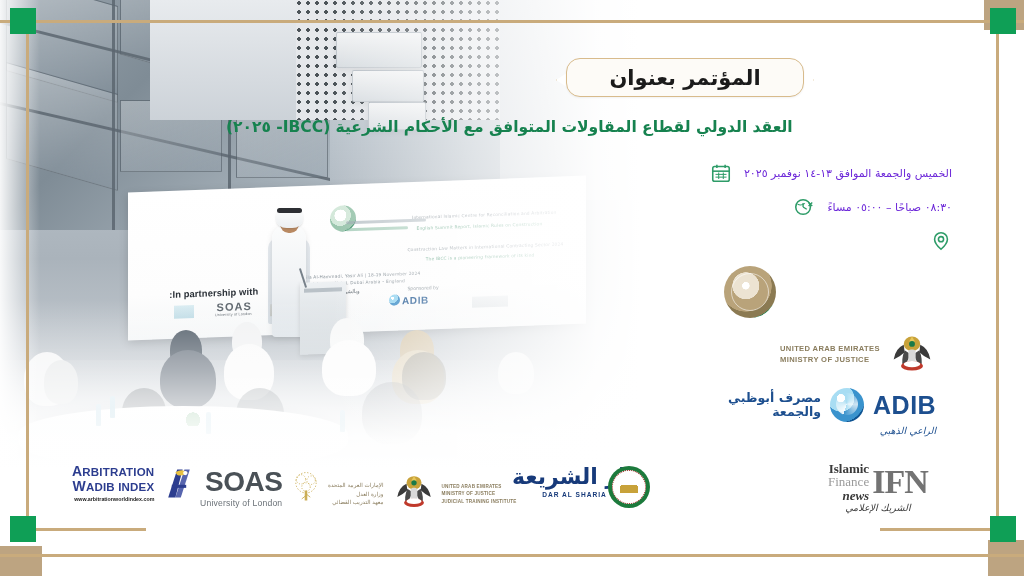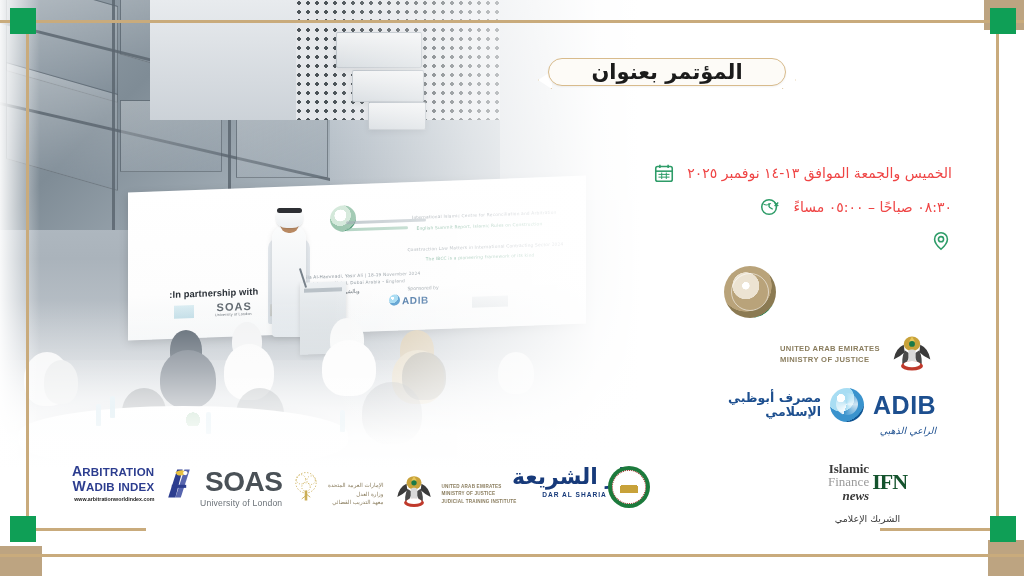--- a/index.html
+++ b/index.html
@@ -94,36 +94,36 @@
     background:linear-gradient(180deg,rgba(255,255,255,0) 0%,rgba(255,255,255,.45) 42%,rgba(255,255,255,.95) 82%,#fff 100%);}
   .fade-l{position:absolute;left:0;top:0;width:40px;height:470px;
     background:linear-gradient(270deg,rgba(255,255,255,0),rgba(255,255,255,.92));}
 
   
   .gline{position:absolute;background:#c9ab7c;}
   .gsq{position:absolute;background:#0f9f56;}
   .tanblk{position:absolute;background:#bda481;}
 
   
-  .banner{position:absolute;left:548px;top:58px;width:238px;height:28px;}
+  .banner{position:absolute;left:566px;top:58px;width:238px;height:39px;}
   .banner .box{position:absolute;inset:0;background:#fdfbf7;border:1.6px solid #d8bb8c;
     border-radius:14px;box-shadow:0 1px 2px rgba(0,0,0,.05);}
   .banner .txt{position:absolute;inset:0;display:flex;align-items:center;justify-content:center;
     font-size:21px;font-weight:bold;color:#1b1b1b;letter-spacing:0;}
   .notch{position:absolute;top:13px;width:13px;height:16px;border:1.6px solid #d8bb8c;background:#fff;}
   .notch.l{left:-10px;border-right:none;clip-path:polygon(100% 0,0 50%,100% 100%);}
   .notch.r{right:-10px;border-left:none;clip-path:polygon(0 0,100% 50%,0 100%);}
 
   .subtitle{position:absolute;right:98px;top:118px;width:700px;text-align:left;
     font-size:15.5px;font-weight:bold;color:#16824f;direction:rtl;unicode-bidi:bidi-override;}
   .subtitle span{direction:rtl;unicode-bidi:embed;}
 
   .inforow{position:absolute;display:flex;align-items:center;justify-content:flex-start;
     flex-direction:row-reverse;gap:12px;right:72px;}
-  .inforow .lbl{font-size:14px;color:#ef4444;white-space:nowrap;}
+  .inforow .lbl{font-size:11px;color:#6d28d9;white-space:nowrap;}
   .ico{width:22px;height:22px;flex:0 0 22px;color:#2e9c68;}
   .ico svg{display:block;width:22px;height:22px;}
 
   .logoR{position:absolute;}
   .arabicfont{font-family:"DejaVu Sans",sans-serif;}
 
   
   .iicra-globe{width:52px;height:52px;border-radius:50%;
     background:radial-gradient(circle at 42% 38%,#ffffff 0 8%,#ece3d2 9% 30%,#b9a37a 31% 58%,#8b7a52 59% 74%,#1a7a49 75% 100%);
     position:relative;}
@@ -164,26 +164,26 @@
   .jti-en{font-family:"Liberation Sans",sans-serif;font-size:4.6px;color:#8a7d5e;line-height:1.6;font-weight:bold;letter-spacing:.2px;text-align:left;}
   .jti-ar{font-size:5.6px;color:#8a7d5e;line-height:1.6;text-align:right;}
   .dar-ar{font-family:"DejaVu Sans",sans-serif;font-size:22px;font-weight:bold;color:#173a7a;line-height:1;}
   .dar-en{font-family:"Liberation Sans",sans-serif;font-size:6.6px;color:#173a7a;letter-spacing:1px;font-weight:bold;text-align:center;margin-top:3px;}
   .gcc-seal{width:42px;height:42px;border-radius:50%;position:relative;
     background:radial-gradient(circle,#ffffff 0 52%,#1c7a3c 53% 100%);}
   .gcc-seal:before{content:"";position:absolute;inset:4px;border-radius:50%;border:1.4px dotted #b03030;background:#fff;}
   .gcc-seal:after{content:"";position:absolute;left:12px;top:15px;width:18px;height:12px;
     background:radial-gradient(ellipse at 30% 70%,#c8a23a 0 40%,transparent 41%),
                radial-gradient(ellipse at 70% 70%,#c8a23a 0 40%,transparent 41%);}
-  .ifn-mark{font-family:"Liberation Serif",serif;font-size:22px;font-weight:bold;color:#14532d;letter-spacing:-1px;}
+  .ifn-mark{font-family:"Liberation Serif",serif;font-size:34px;font-weight:bold;color:#737373;letter-spacing:-1px;}
   .ifn-w{font-family:"Liberation Serif",serif;line-height:1.02;color:#3a3a3a;}
   .ifn-w .a{font-size:13px;font-weight:bold;}
   .ifn-w .b{font-size:13px;color:#9a9a9a;}
   .ifn-w .c{font-size:13px;font-style:italic;font-weight:bold;}
-  .ifn-ar{font-size:9.5px;color:#3a3a3a;text-align:center;margin-top:11px;}
+  .ifn-ar{font-size:9.5px;color:#3a3a3a;text-align:center;margin-top:0;font-style:italic;}
 </style>
 </head>
 <body>
 
 <div id="stage">
 
   <div class="photo-wrap">
     <div class="photo-base"></div>
 
     <div class="glass">
@@ -287,20 +287,23 @@
   <div class="gsq" style="left:10px;top:516px;width:26px;height:26px;"></div>
   <div class="gsq" style="left:990px;top:516px;width:26px;height:26px;"></div>
 
   <div class="banner">
     <div class="notch l"></div>
     <div class="notch r"></div>
     <div class="box"></div>
     <div class="txt arabicfont">المؤتمر بعنوان</div>
   </div>
 
+  <div class="subtitle arabicfont">
+    <span>العقد الدولي لقطاع المقاولات المتوافق مع الأحكام الشرعية (IBCC- ٢٠٢٥)</span>
+  </div>
 
   <div class="inforow" style="top:162px;">
     <span class="ico">
       <svg viewBox="0 0 24 24" fill="none" stroke="#2e9c68" stroke-width="1.7">
         <rect x="3" y="5" width="18" height="16" rx="2"></rect>
         <line x1="3" y1="10" x2="21" y2="10"></line>
         <line x1="7.5" y1="3" x2="7.5" y2="6.5"></line>
         <line x1="16.5" y1="3" x2="16.5" y2="6.5"></line>
         <line x1="6" y1="13.5" x2="18" y2="13.5" stroke-width="1.1"></line>
         <line x1="6" y1="16.5" x2="18" y2="16.5" stroke-width="1.1"></line>
@@ -357,21 +360,21 @@
       <div>MINISTRY OF JUSTICE</div>
     </div>
   </div>
 
   <div class="logoR" style="left:728px;top:388px;">
     <div style="display:flex;flex-direction:row;align-items:center;gap:9px;">
       <div class="adib-word">ADIB</div>
       <div class="adib-ball"></div>
       <div class="adib-ar arabicfont">
         <div>مصرف أبوظبي</div>
-        <div>الإسلامي</div>
+        <div>والجمعة</div>
       </div>
     </div>
     <div class="gold-spon arabicfont" style="margin-top:3px;margin-left:136px;">الراعي الذهبي</div>
   </div>
 
   <div class="strip">
 
     <div class="sitem" style="left:72px;top:12px;">
       <div class="awi-mark">
         <svg viewBox="0 0 40 40" width="36" height="36">

